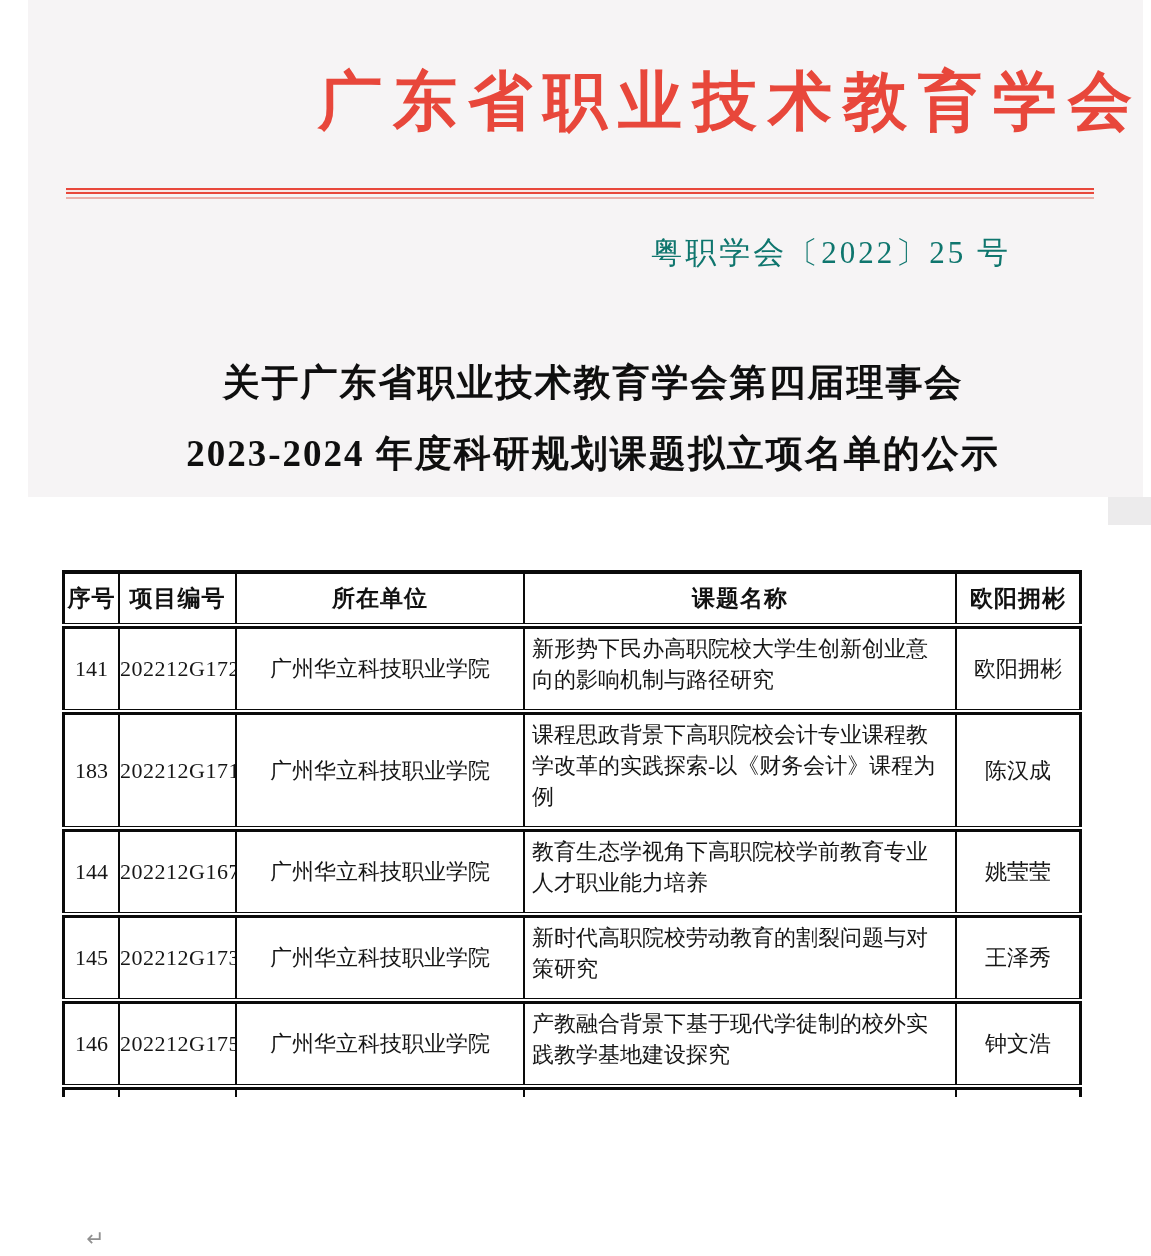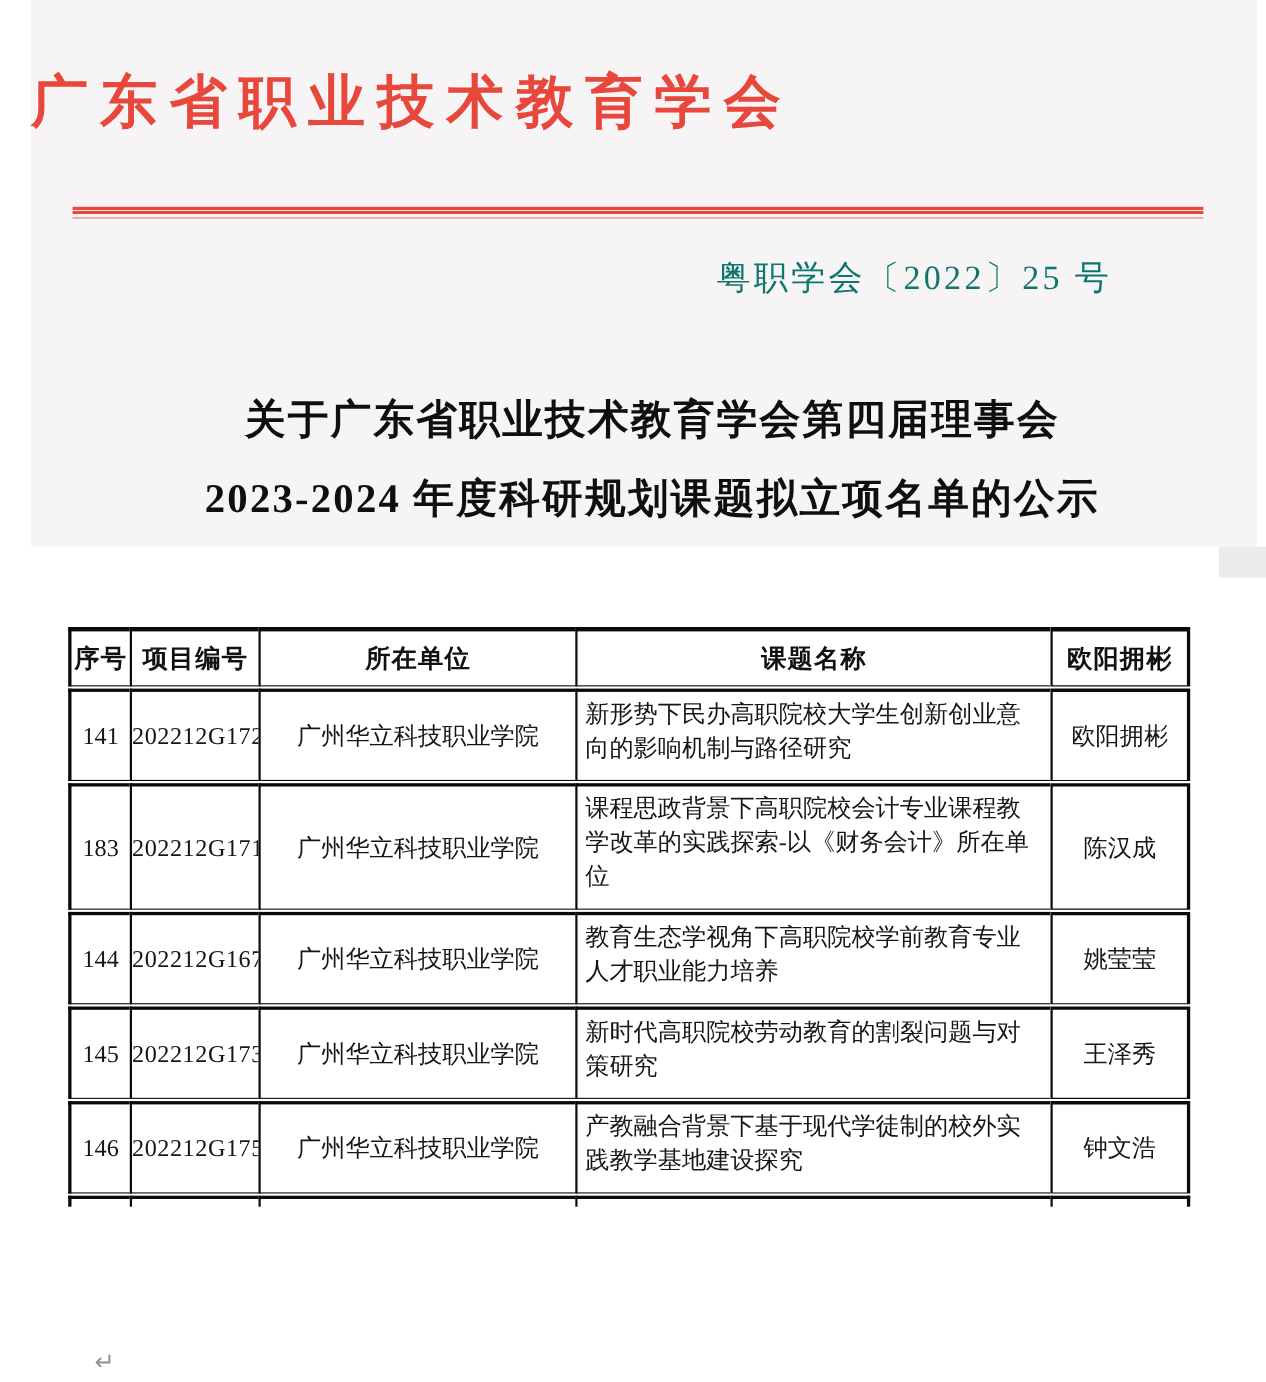--- a/index.html
+++ b/index.html
@@ -13,21 +13,21 @@
   .scan {
     position:absolute; left:28px; top:0; width:1115px; height:497px;
     background:#f6f4f5;
   }
   .scan-corner-patch {
     position:absolute; left:1108px; top:497px; width:43px; height:28px;
     background:#ecebec;
   }
   .org-title {
     position:absolute; left:28px; top:58px; width:1115px;
-    text-align:left; font-size:52px; font-weight:bold;
+    text-align:right; font-size:64px; font-weight:bold;
     letter-spacing:11px; white-space:nowrap;
     font-family:"Liberation Serif","DejaVu Serif",serif;
   }
   .red-rule {
     position:absolute; left:66px; top:188px; width:1028px; height:12px;
     background:linear-gradient(to bottom,
       #e8473b 0px, #e8473b 2.5px,
       #f8e7e5 2.5px, #f8e7e5 4px,
       #e8473b 4px, #e8473b 6.5px,
       rgba(0,0,0,0) 6.5px, rgba(0,0,0,0) 9px,
@@ -114,21 +114,21 @@
       <td>141</td>
       <td class="code">202212G172</td>
       <td>广州华立科技职业学院</td>
       <td class="topic">新形势下民办高职院校大学生创新创业意向的影响机制与路径研究</td>
       <td>欧阳拥彬</td>
     </tr>
     <tr>
       <td>183</td>
       <td class="code">202212G171</td>
       <td>广州华立科技职业学院</td>
-      <td class="topic">课程思政背景下高职院校会计专业课程教学改革的实践探索-以《财务会计》所在单位</td>
+      <td class="topic">课程思政背景下高职院校会计专业课程教学改革的实践探索-以《财务会计》课程为例</td>
       <td>陈汉成</td>
     </tr>
     <tr>
       <td>144</td>
       <td class="code">202212G167</td>
       <td>广州华立科技职业学院</td>
       <td class="topic">教育生态学视角下高职院校学前教育专业人才职业能力培养</td>
       <td>姚莹莹</td>
     </tr>
     <tr>

